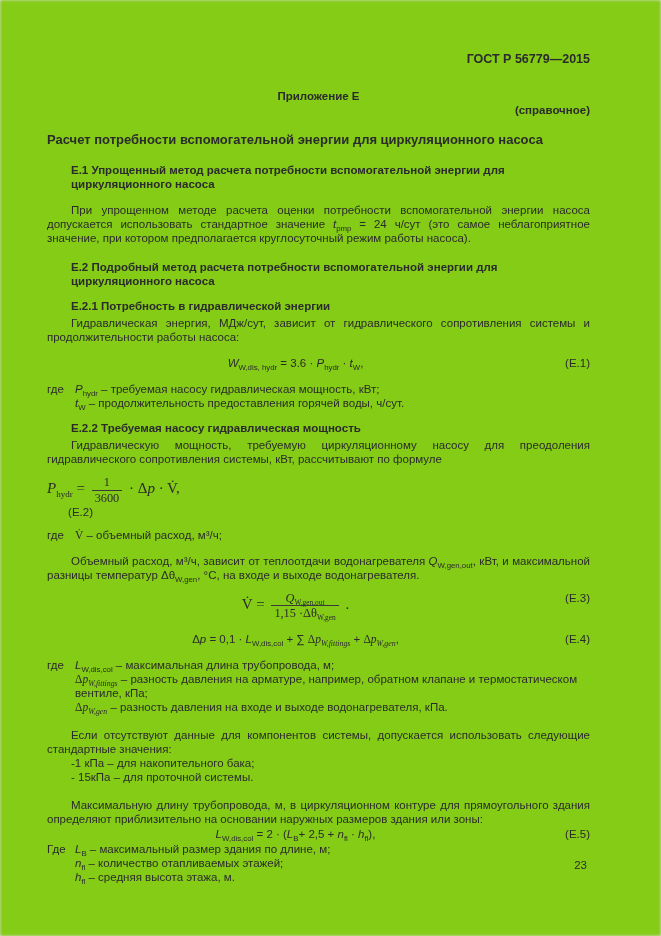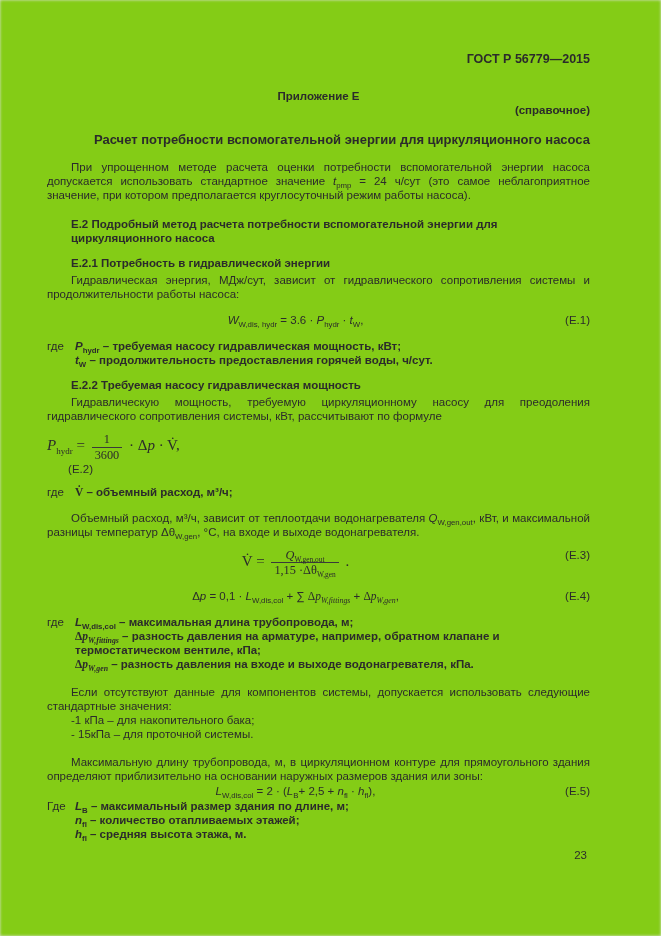--- a/index.html
+++ b/index.html
@@ -13,58 +13,59 @@
     padding:52px 71px 0 47px;
     font-family:"Liberation Sans","DejaVu Sans",sans-serif;
     font-size:11.5px;
     line-height:1.22;
     color:#2b2b2b;
     overflow:hidden;
   }
   .doc-header{font-weight:bold;font-size:12.5px;text-align:right;}
   .appendix-label{margin-top:22px;text-align:center;font-weight:bold;}
   .appendix-type{text-align:right;font-weight:bold;}
-  .doc-title{margin:15px 0 0 0;text-align:right;font-weight:bold;font-size:13px;}
+  .doc-title{margin:15px 0 0 0;text-align:left;font-weight:bold;font-size:13px;}
   .sec{margin:15px 0 0 0;padding-left:24px;font-weight:bold;font-size:11.5px;}
   .sec.tight{margin-top:11px;}
   .para{margin:3px 0 0 0;text-align:justify;text-indent:24px;}
   .para.spaced{margin-top:12px;}
   .formula-row{display:flex;align-items:flex-start;margin:12px 0;}
   .formula-row.compact{margin:1px 0 0 0;}
   .formula-body{flex:1;text-align:center;}
   .formula-num{min-width:46px;text-align:right;}
   .big{font-family:"Liberation Serif","DejaVu Serif",serif;font-size:15px;}
   .big sub{font-size:0.6em;}
   .where{display:flex;margin:1px 0 0 0;}
   .where-label{width:28px;flex:0 0 28px;}
   .where-items{flex:1;}
-  .where-item{margin:0;font-weight:bold;}
+  .where-item{margin:0;}
   .it{font-style:italic;}
   .sr{font-family:"Liberation Serif","DejaVu Serif",serif;}
   .sri{font-family:"Liberation Serif","DejaVu Serif",serif;font-style:italic;}
   sub{font-size:0.68em;line-height:0;}
   sub.sri{font-family:"Liberation Serif","DejaVu Serif",serif;font-style:italic;}
   .frac{display:inline-block;vertical-align:middle;text-align:center;margin:0 3px;font-size:0.82em;}
   .frac .fnum{display:block;border-bottom:1px solid #3a3a3a;padding:0 3px;line-height:1.15;}
   .frac .fden{display:block;padding:0 3px;line-height:1.15;}
   .defaults-line{margin:0 0 0 24px;}
-  .page-num{position:absolute;right:74px;bottom:74px;font-size:11.5px;}
+  .page-num{position:absolute;right:74px;bottom:64px;font-size:11.5px;}
 </style>
 </head>
 <body>
 
 <div class="page">
 
   <div class="doc-header">ГОСТ Р 56779—2015</div>
 
   <div class="appendix-label">Приложение Е</div>
   <div class="appendix-type">(справочное)</div>
 
   <div class="doc-title">Расчет потребности вспомогательной энергии для циркуляционного насоса</div>
 
+  <div class="sec">Е.1 Упрощенный метод расчета потребности вспомогательной энергии для циркуляционного насоса</div>
 
   <p class="para spaced"><span>При упрощенном методе расчета оценки потребности вспомогательной энергии насоса допускается использовать стандартное значение </span><span class="it">t</span><sub>pmp</sub><span> = 24 ч/сут (это самое неблагоприятное значение, при котором предполагается круглосуточный режим работы насоса).</span></p>
 
   <div class="sec">Е.2  Подробный метод расчета потребности вспомогательной энергии для циркуляционного насоса</div>
 
   <div class="sec tight">Е.2.1  Потребность в гидравлической энергии</div>
   <p class="para">Гидравлическая энергия, МДж/сут, зависит от гидравлического сопротивления системы и продолжительности работы насоса:</p>
 
   <div class="formula-row">
     <span class="formula-body"><span class="it">W</span><sub>W,dis, hydr</sub><span> = 3.6 · </span><span class="it">P</span><sub>hydr</sub><span> · </span><span class="it">t</span><sub>W</sub><span>,</span></span>

